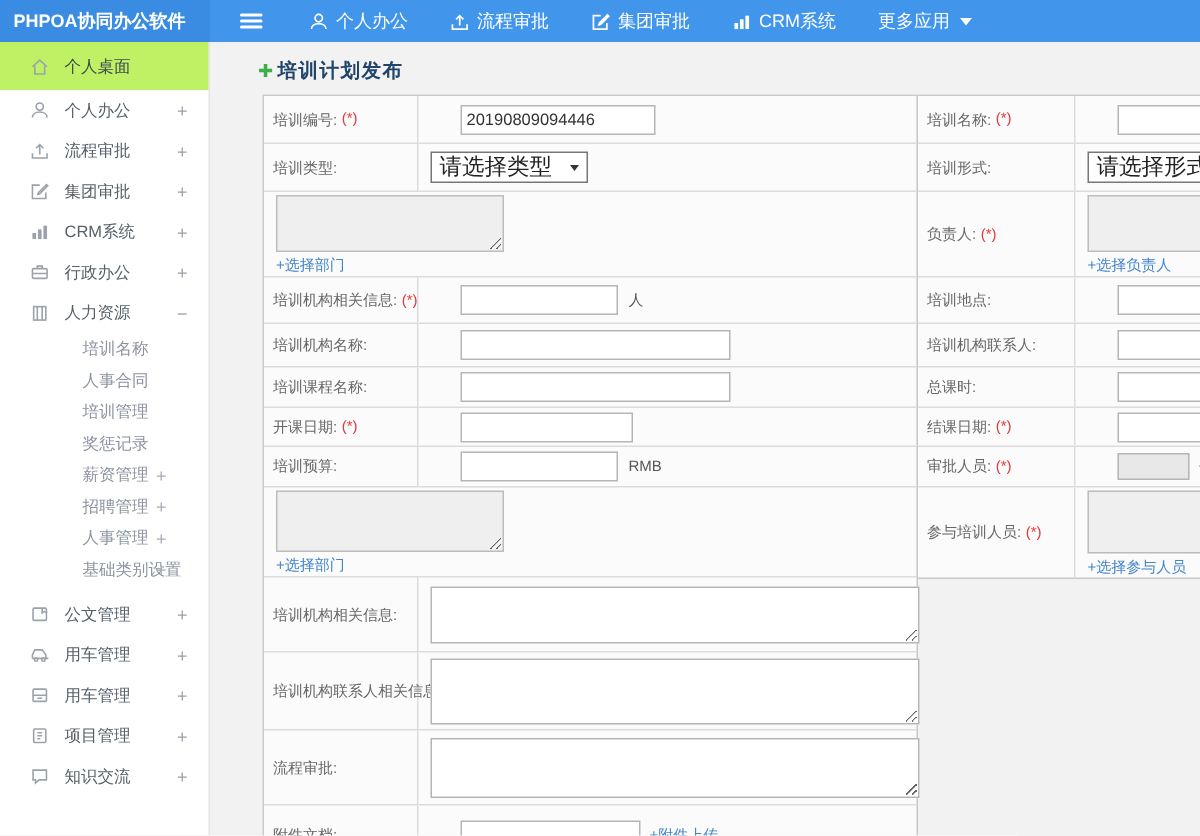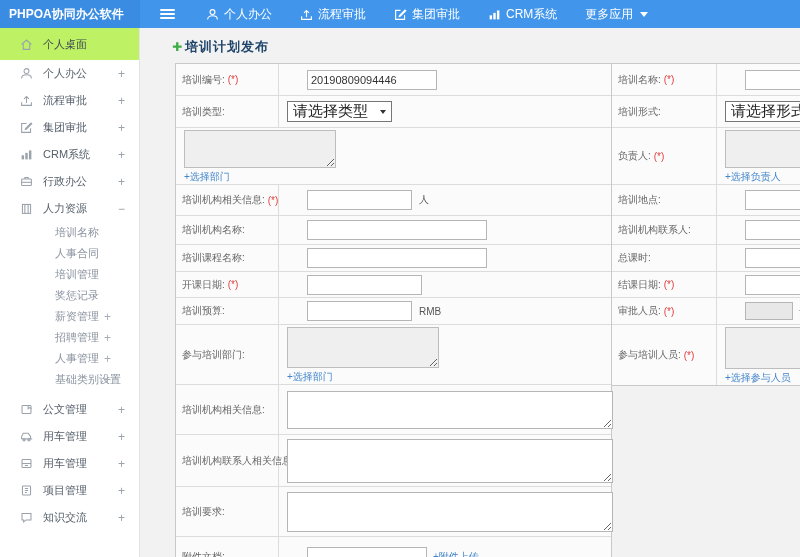--- a/index.html
+++ b/index.html
@@ -356,23 +356,20 @@
   <div class="frow r27">
     <div class="cl">
         <span>培训预算:</span>
       </div>
     <div class="ci">
         <input class="tx w105" style="">
         <span class="unit">RMB</span>
       </div>
   </div>
   <div class="frow r60">
-    <div class="cl">
-        <span>参与培训部门:</span>
-      </div>
     <div class="ci stack">
       <textarea class="ta ta-s9" style=""></textarea>
       <a class="flink">+选择部门</a>
     </div>
   </div>
   <div class="frow r50">
     <div class="cl">
         <span>培训机构相关信息:</span>
       </div>
     <div class="ci">
@@ -382,21 +379,21 @@
   <div class="frow r52">
     <div class="cl">
         <span>培训机构联系人相关信息:</span>
       </div>
     <div class="ci">
         <textarea class="ta white ta-big hb44" style=""></textarea>
       </div>
   </div>
   <div class="frow r50">
     <div class="cl">
-        <span>培训要求:</span>
+        <span>流程审批:</span>
       </div>
     <div class="ci">
         <textarea class="ta white ta-big hb42" style=""></textarea>
       </div>
   </div>
   <div class="frow r40">
     <div class="cl">
         <span>附件文档:</span>
       </div>
     <div class="ci">

